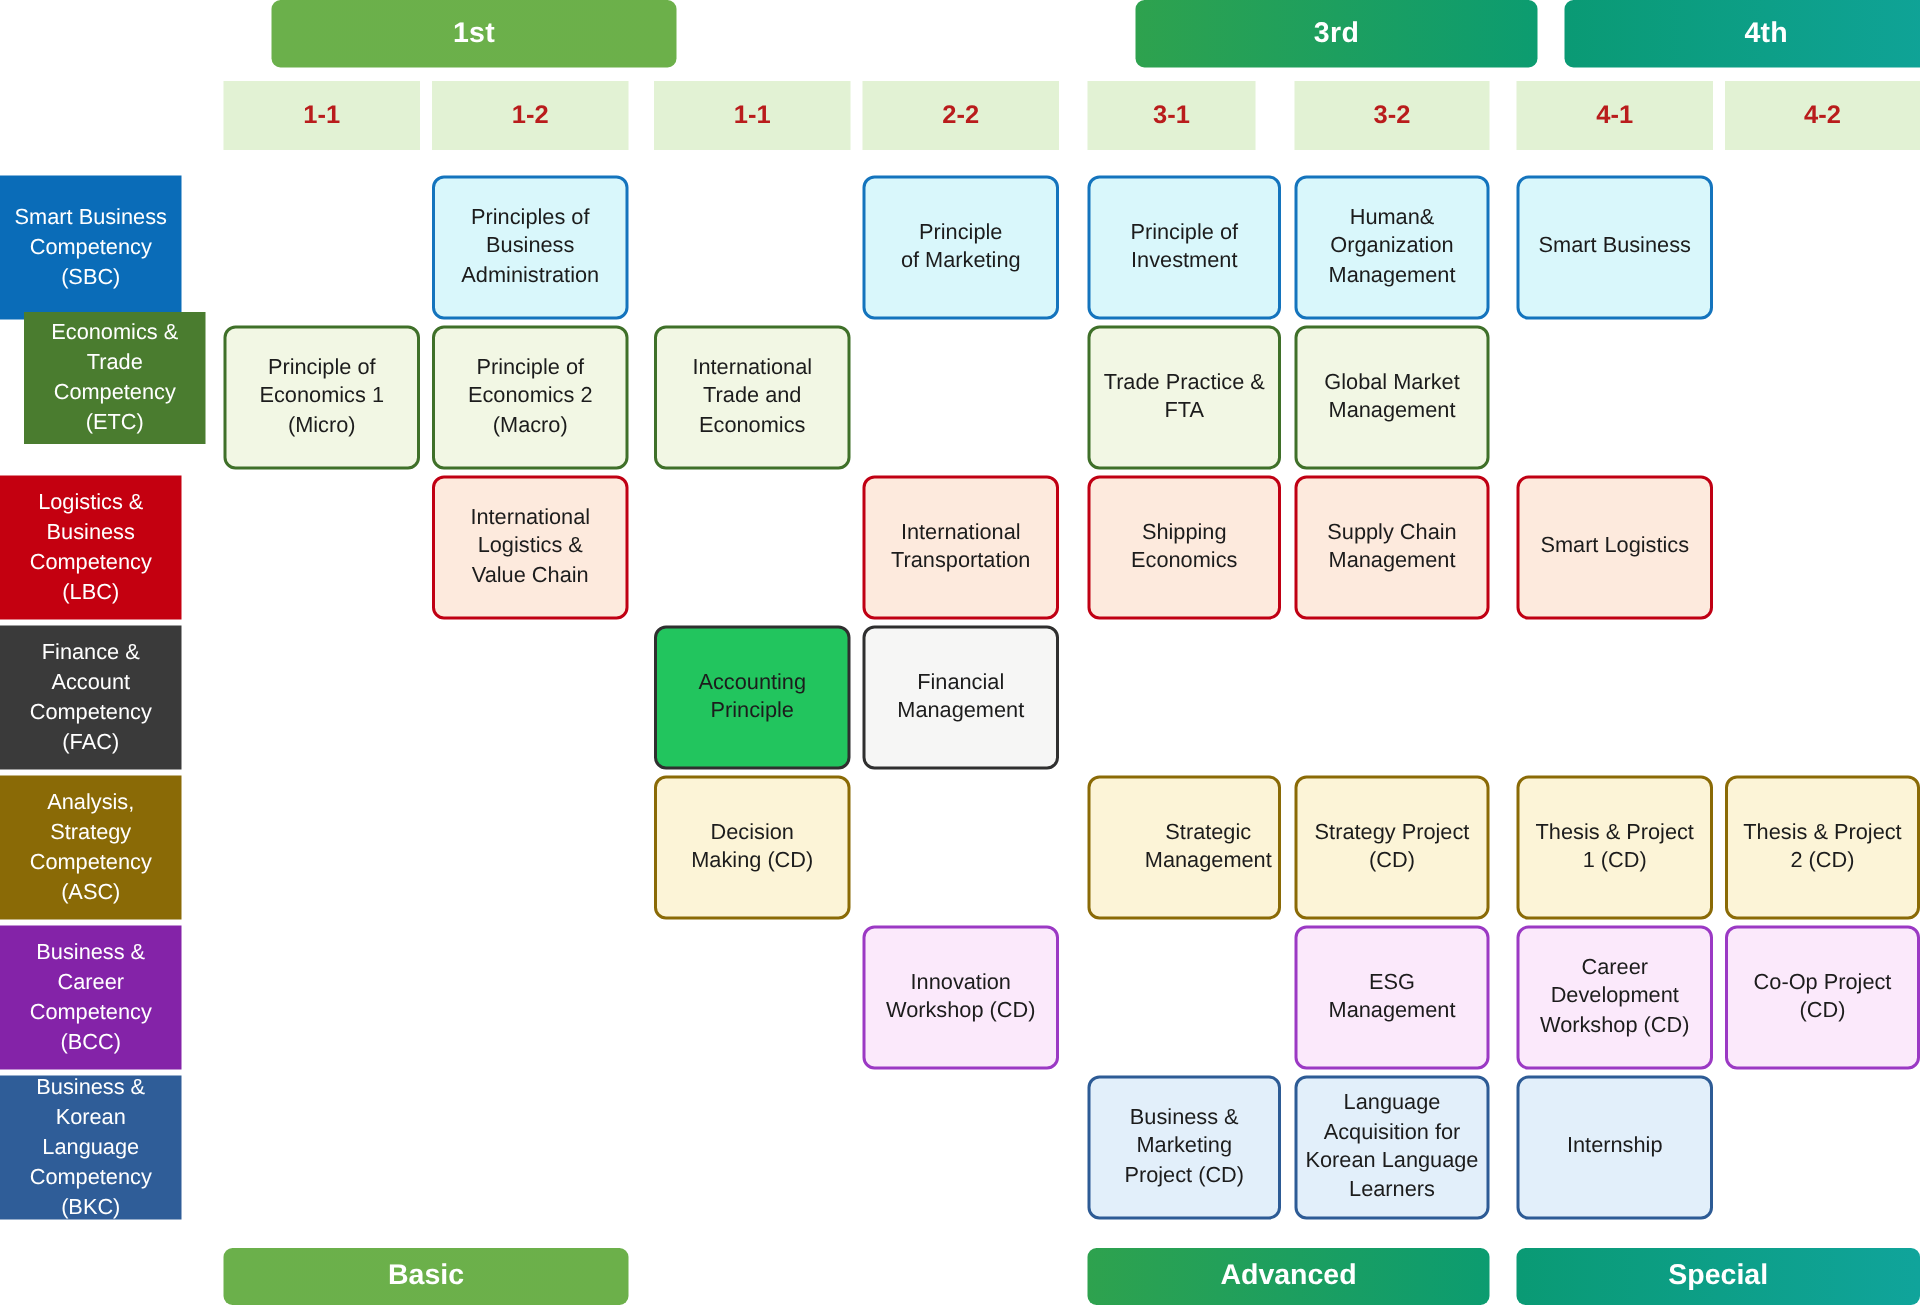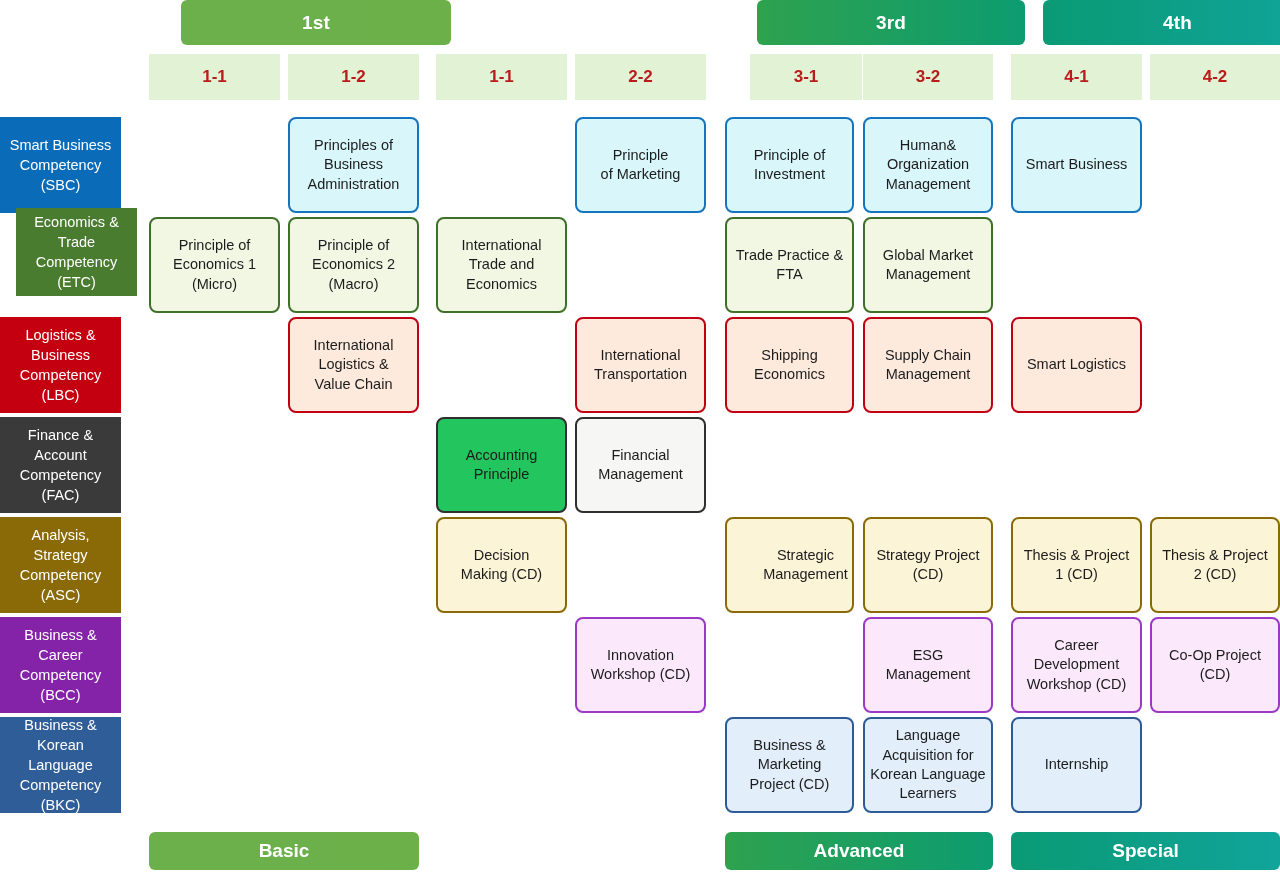--- a/index.html
+++ b/index.html
@@ -91,21 +91,21 @@
       <div class="year-cell" style="left: 149px; top: 0px; width: 270px; background: linear-gradient(90deg, rgb(107, 176, 75), rgb(108, 176, 74));">1st</div>
       <div class="year-cell" style="left: 436px; top: 0px; width: 270px;">2nd</div>
       <div class="year-cell" style="left: 725px; top: 0px; width: 268px; background: linear-gradient(90deg, rgb(46, 162, 78), rgb(12, 156, 112));">3rd</div>
       <div class="year-cell" style="left: 1011px; top: 0px; width: 269px; background: linear-gradient(90deg, rgb(10, 154, 116), rgb(16, 164, 155));">4th</div>
     </div>
   <div id="sem-row">
       <div class="sem-cell" style="left: 149px; top: 54px; width: 131px;">1-1</div>
       <div class="sem-cell" style="left: 288px; top: 54px; width: 131px;">1-2</div>
       <div class="sem-cell" style="left: 436px; top: 54px; width: 131px;">1-1</div>
       <div class="sem-cell" style="left: 575px; top: 54px; width: 131px;">2-2</div>
-      <div class="sem-cell" style="left: 725px; top: 54px; width: 112px; margin-left: 25px;">3-1</div>
+      <div class="sem-cell" style="left: 725px; top: 54px; width: 112px;">3-1</div>
       <div class="sem-cell" style="left: 863px; top: 54px; width: 130px;">3-2</div>
       <div class="sem-cell" style="left: 1011px; top: 54px; width: 131px;">4-1</div>
       <div class="sem-cell" style="left: 1150px; top: 54px; width: 130px;">4-2</div>
     </div>
   <div id="comp-col">
       <div class="comp-cell" style="top: 117px; height: 96px; background: rgb(10, 108, 184);">Smart Business
 Competency
 (SBC)</div>
       <div class="comp-cell" style="top: 208px; height: 88px; background: rgb(74, 124, 47); margin-left: 16px;">Economics &amp;
 Trade

